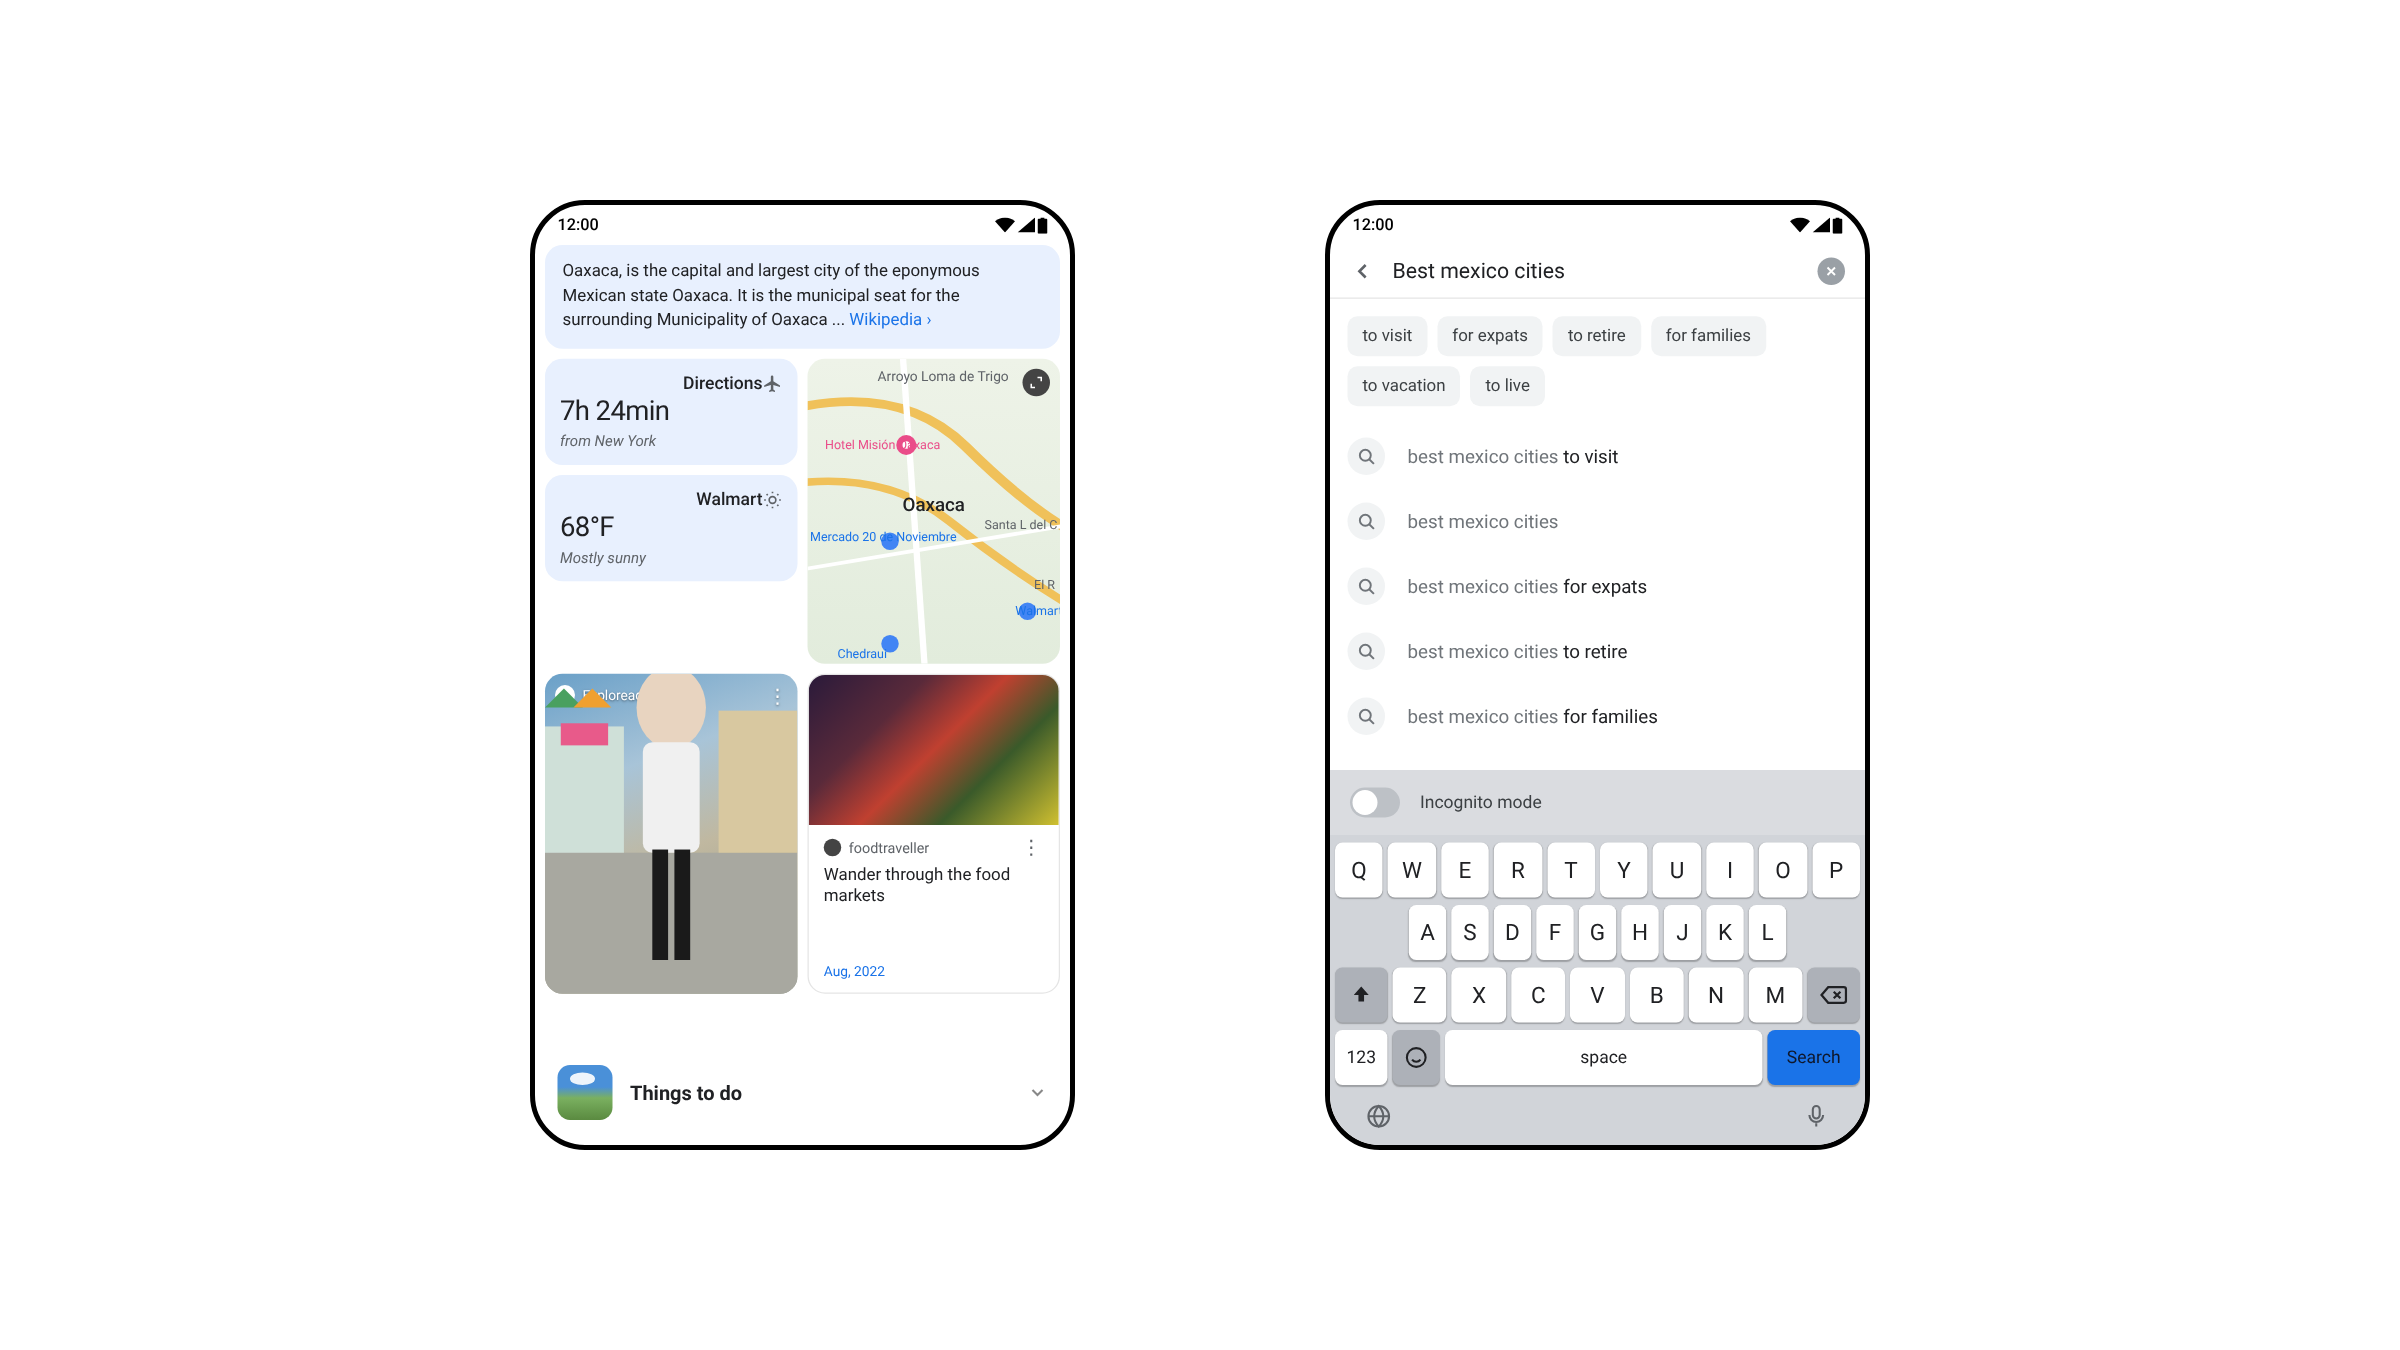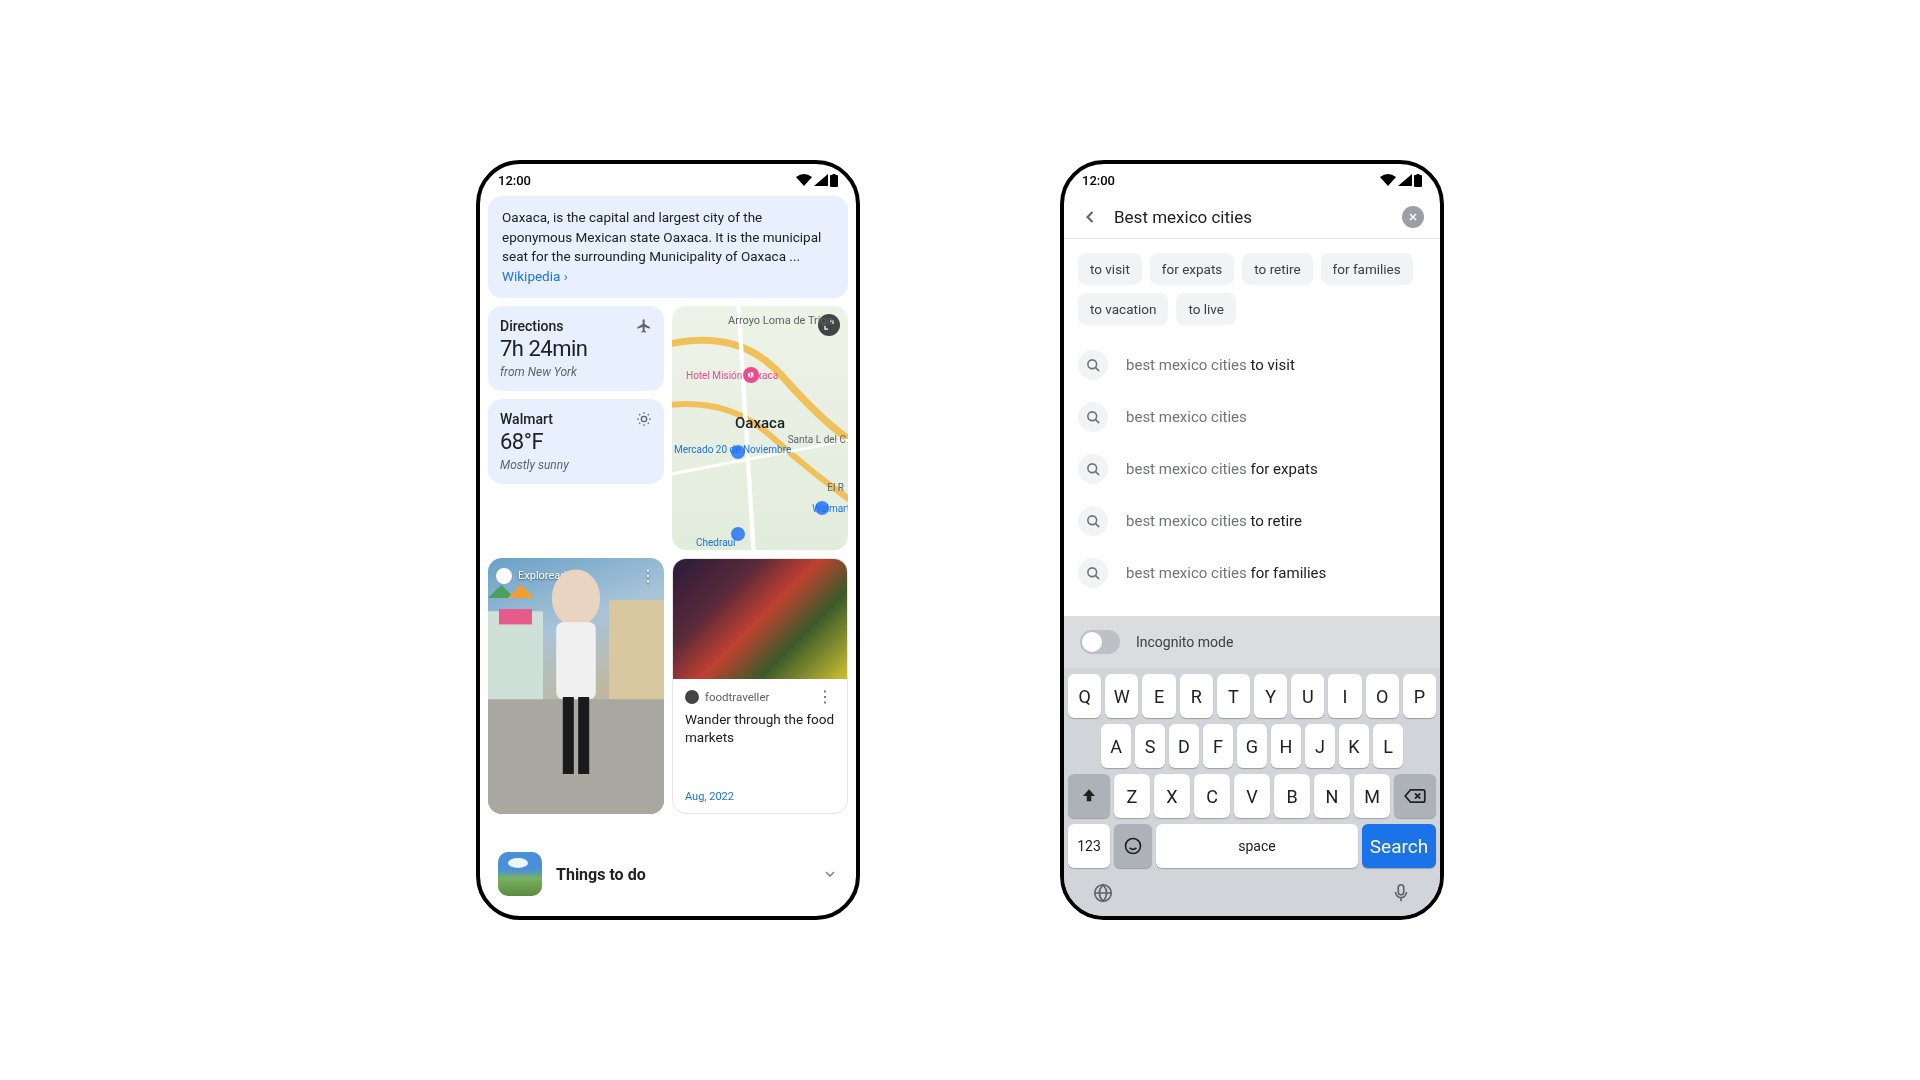--- a/index.html
+++ b/index.html
@@ -1,27 +1,27 @@
 <!DOCTYPE html>
 <html><head>
 <meta charset="utf-8">
 <style>
   * { box-sizing: border-box; margin: 0; padding: 0; font-family: -apple-system, Roboto, Arial, sans-serif; }
   body { background:#fff; width:1920px; height:1080px; display:flex; justify-content:center; align-items:center; gap:200px; }
-  .phone { width:384px; height:760px; border:4px solid #000; border-radius:44px; background:#fff; overflow:hidden; position:relative; display:flex; flex-direction:column; }
+  .phone { width:436px; height:760px; border:4px solid #000; border-radius:44px; background:#fff; overflow:hidden; position:relative; display:flex; flex-direction:column; }
   .statusbar { height:32px; display:flex; justify-content:space-between; align-items:center; padding:0 18px; font-size:13px; font-weight:500; }
   .status-icons { display:flex; gap:2px; align-items:center; }
   .status-icons svg { display:block; }
   
   .p1-content { flex:1; padding:0 8px 8px; overflow:hidden; display:flex; flex-direction:column; gap:8px; }
   .info-card { background:#e8f0fe; border-radius:14px; padding:12px 14px; font-size:13.5px; line-height:1.45; color:#202124; }
   .link { color:#1a73e8; }
   .grid2 { display:grid; grid-template-columns:1fr 1fr; gap:8px; }
   .tile { background:#e8f0fe; border-radius:14px; padding:12px; position:relative; }
-  .tile-header { display:flex; justify-content:space-between; align-items:center; font-size:14px; color:#202124; font-weight:500; }
+  .tile-header { display:flex; justify-content:flex-end; align-items:center; font-size:14px; color:#202124; font-weight:500; }
   .tile-big { font-size:22px; font-weight:400; margin-top:2px; color:#202124; letter-spacing:-0.5px; }
   .tile-sub { font-size:12px; color:#5f6368; margin-top:4px;font-style:italic; }
   .leftcol { display:flex; flex-direction:column; gap:8px; }
   .map-tile { background:#d7e6d1; border-radius:14px; position:relative; overflow:hidden; }
   .map-label { position:absolute; font-size:11px; }
   .map-center { position:absolute; left:50%; top:48%; transform:translate(-50%,-50%); font-size:15px; font-weight:500; color:#202124; }
   .expand-btn { position:absolute; top:8px; right:8px; width:22px; height:22px; background:#444; border-radius:50%; display:flex; align-items:center; justify-content:center; }
   .content-grid { display:grid; grid-template-columns:1fr 1fr; gap:8px; height:256px; }
   .img-card { border-radius:14px; overflow:hidden; position:relative; background:linear-gradient(160deg,#6aa0c8 0%,#a8c4d8 30%,#c0b8a0 55%,#8a9080 100%); }
   .img-overlay { position:absolute; top:8px; left:8px; right:8px; display:flex; align-items:center; gap:6px; color:#fff; font-size:11px; text-shadow:0 1px 2px rgba(0,0,0,.5); }
@@ -58,21 +58,21 @@
   .toggle { width:40px; height:24px; border-radius:12px; background:#bdc1c6; position:relative; }
   .toggle::after { content:""; position:absolute; left:2px; top:2px; width:20px; height:20px; border-radius:50%; background:#fff; }
   .incognito-label { font-size:14px; color:#3c4043; }
   .keyboard { background:#d1d4d9; padding:6px 4px 8px; }
   .krow { display:flex; gap:4px; margin-bottom:6px; justify-content:center; }
   .key { background:#fff; border-radius:6px; height:44px; flex:1; display:flex; align-items:center; justify-content:center; font-size:18px; color:#202124; box-shadow:0 1px 1px rgba(0,0,0,.25); }
   .krow2 .key { flex:0 0 30px; }
   .krow2 { padding:0 18px; }
   .key-wide { flex:0 0 42px; background:#adb1b8; }
   .key-space { flex:1; font-size:14px; }
-  .key-search { flex:0 0 74px; background:#1a73e8; color:#fef9c3; font-size:19px; }
+  .key-search { flex:0 0 74px; background:#1a73e8; color:#0f172a; font-size:14px; }
   .key-123 { flex:0 0 42px; background:#ffffff; font-size:14px; }
   .key-emoji { flex:0 0 38px; background:#adb1b8; }
   .bottombar { display:flex; justify-content:space-between; align-items:center; padding:8px 24px 4px; }
 </style>
 </head>
 <body>
 
 <div class="phone">
   <div class="statusbar">
     <span>12:00</span>

